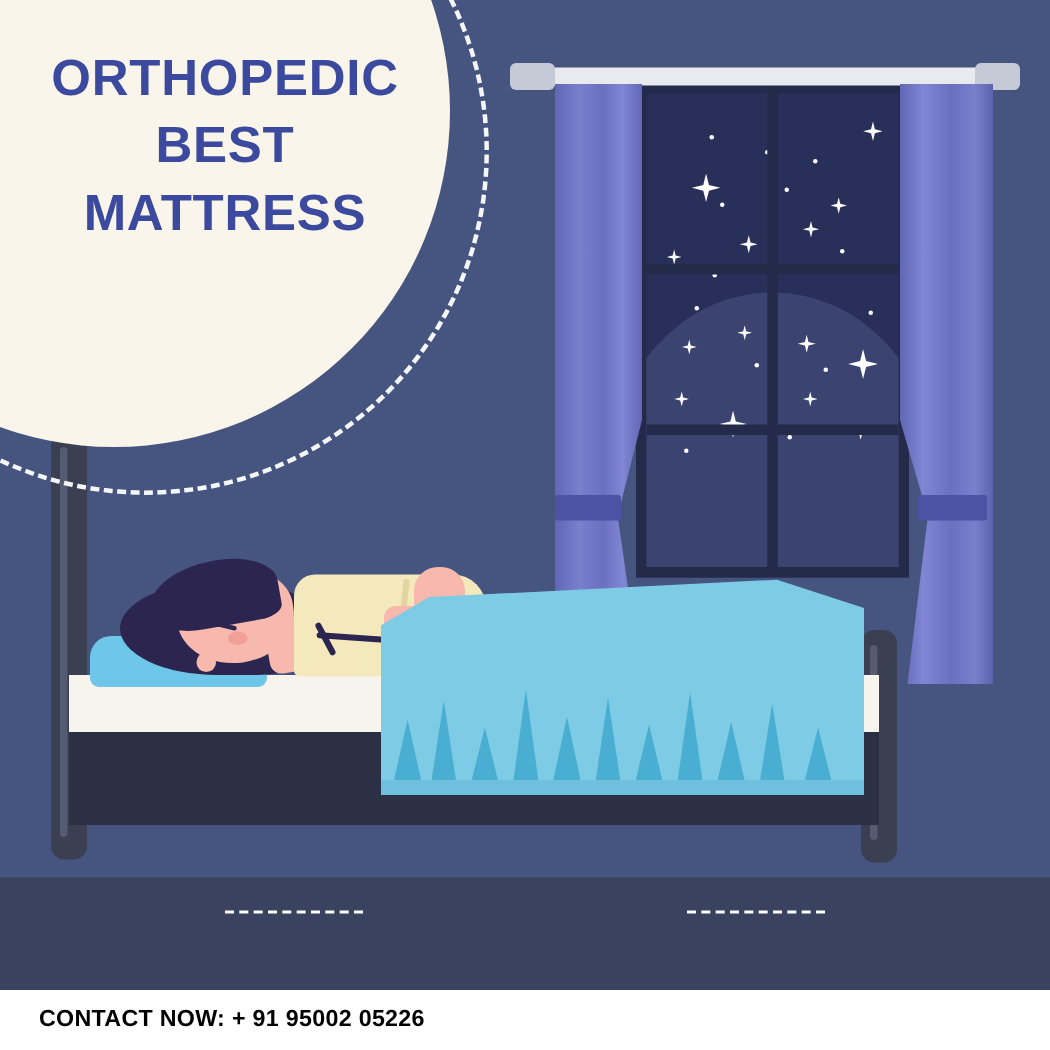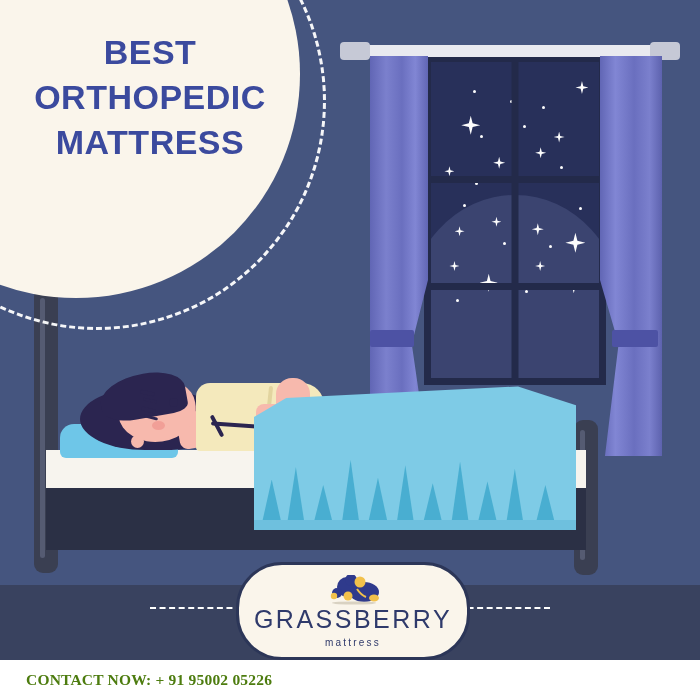--- a/index.html
+++ b/index.html
@@ -126,21 +126,21 @@
   .brand-sub{color:#2f3a6b;font-size:10px;letter-spacing:2.2px;margin-top:5px;}
 
   
   .badge-dash{position:absolute;top:607px;height:0;border-top:2px dashed #ffffff;}
   .bd-l{left:150px;width:92px;}
   .bd-r{left:458px;width:92px;}
 
   
   .footer{position:absolute;left:0;top:660px;width:700px;height:40px;background:#ffffff;
      display:flex;align-items:center;}
-  .contact{color:#4d7c0f;font-size:15.5px;font-weight:700;margin-left:26px;letter-spacing:.2px;font-family:Liberation Serif, serif;}
+  .contact{color:#000000;font-size:15.5px;font-weight:700;margin-left:26px;letter-spacing:.2px;}
   .site-wrap{display:flex;align-items:center;margin-left:auto;margin-right:20px;gap:7px;}
   .site{color:#2c3658;font-size:15.5px;font-weight:700;letter-spacing:.1px;}
 </style>
 </head>
 <body>
 
 <div id="poster">
 
   <div class="wall"></div>
   <div class="floor"></div>
@@ -233,42 +233,26 @@
     <div class="spike" style="left:61%;width:6%;height:76%;"></div>
     <div class="spike" style="left:69%;width:7%;height:54%;"></div>
     <div class="spike" style="left:78%;width:6%;height:68%;"></div>
     <div class="spike" style="left:87%;width:7%;height:50%;"></div>
   </div>
   <div class="bl-edge"></div>
 
   <div class="dashed-arc"></div>
   <div class="circle"></div>
   <div class="headline">
+    <div>ORTHOPEDIC</div>
     <div>BEST</div>
-    <div>ORTHOPEDIC</div>
     <div>MATTRESS</div>
   </div>
 
   <div class="badge-dash bd-l"></div>
   <div class="badge-dash bd-r"></div>
 
-  <div class="badge">
-    <svg class="mark" viewBox="0 0 58 30">
-      <ellipse cx="40" cy="17" rx="15" ry="10" fill="#2f3a8c"></ellipse>
-      <circle cx="23" cy="12" r="10" fill="#2f3a8c"></circle>
-      <circle cx="27" cy="5" r="6" fill="#2f3a8c"></circle>
-      <circle cx="36" cy="7" r="5.5" fill="#f2c14b"></circle>
-      <circle cx="13" cy="18" r="5" fill="#2f3a8c"></circle>
-      <circle cx="10" cy="21" r="3.2" fill="#f2c14b"></circle>
-      <circle cx="24" cy="21" r="4.5" fill="#f2c14b"></circle>
-      <path d="M33 14 q4 6 9 8" stroke="#f2c14b" stroke-width="2" fill="none"></path>
-      <ellipse cx="50" cy="23" rx="5" ry="3.5" fill="#f2c14b"></ellipse>
-      <ellipse cx="30" cy="28" rx="22" ry="1.6" fill="#d9d2c2"></ellipse>
-    </svg>
-    <div class="brand">GRASSBERRY</div>
-    <div class="brand-sub">mattress</div>
-  </div>
 
   <div class="footer">
     <div class="contact">CONTACT NOW: + 91 95002 05226</div>
   </div>
 
 </div>
 
 </body></html>

